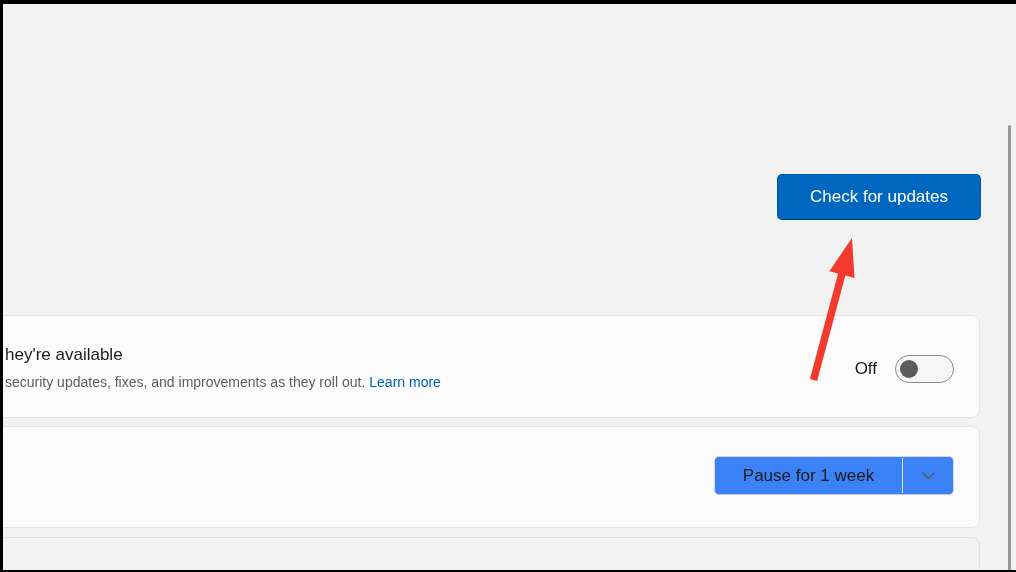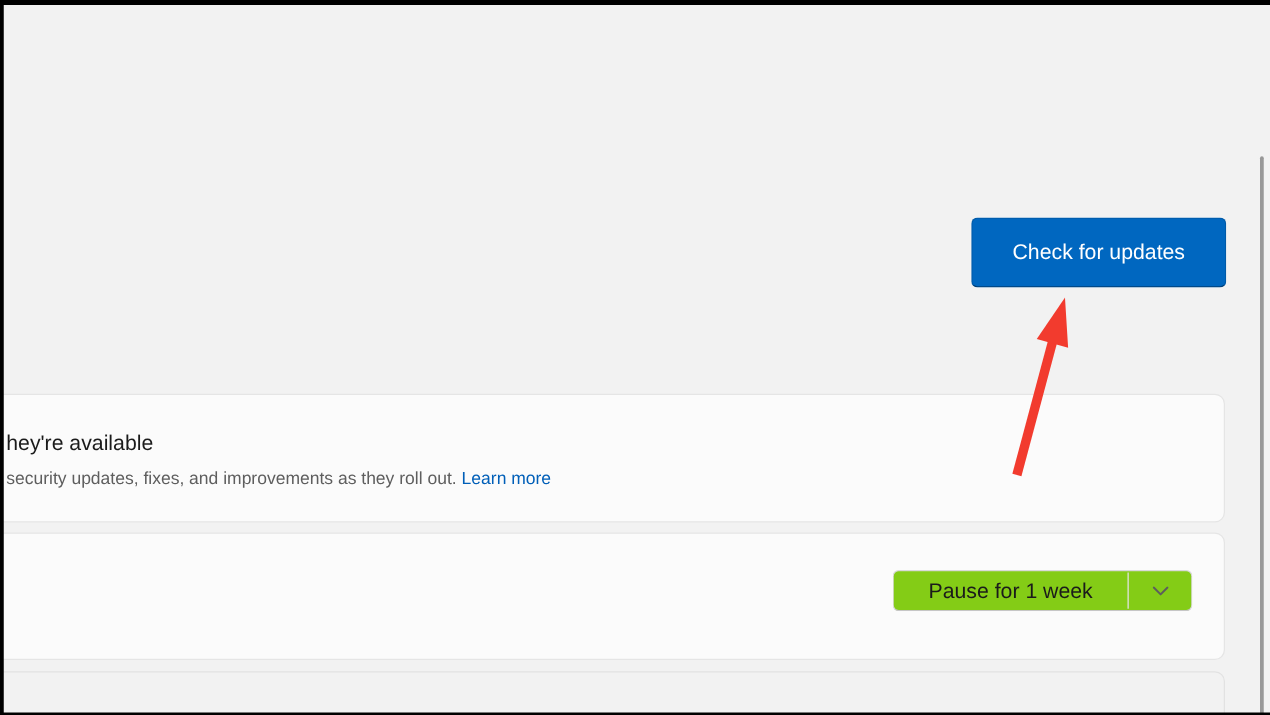--- a/index.html
+++ b/index.html
@@ -10,21 +10,21 @@
     -webkit-font-smoothing:antialiased;
   }
   
   .edge{position:absolute;background:var(--frame-black,#000);z-index:9;}
   .edge-top{left:0;top:0;width:1016px;height:4px;}
   .edge-left{left:0;top:0;width:3px;height:572px;}
   .edge-bottom{left:0;top:570px;width:1016px;height:2px;}
 
   
   .primary-btn{
-    position:absolute;left:777px;top:174px;width:204px;height:56px;
+    position:absolute;left:777px;top:174px;width:204px;height:46px;
     background:var(--accent,#0067c0);color:#fff;font-size:17px;
     font-family:inherit;border:1px solid rgba(0,0,0,.12);
     border-bottom-color:rgba(0,0,0,.38);border-radius:5px;cursor:pointer;
     display:flex;align-items:center;justify-content:center;z-index:3;
   }
 
   
   .card{
     position:absolute;left:-40px;width:1020px;box-sizing:border-box;
     background:var(--card-bg,#fbfbfb);
@@ -54,22 +54,22 @@
     position:relative;width:57px;height:26px;box-sizing:content-box;
     border:1px solid #8b8b8b;border-radius:15px;background:#f6f6f6;cursor:pointer;
   }
   .toggle-knob{
     position:absolute;left:4px;top:4px;width:18px;height:18px;border-radius:50%;
     background:#5b5b5b;
   }
 
   
   .split-btn{
-    position:absolute;right:25px;top:29px;width:240px;height:33px;box-sizing:border-box;
-    background:#84cc16;border:1px solid #d9d9d9;border-bottom-color:#c6c6c6;
+    position:absolute;right:25px;top:29px;width:240px;height:39px;box-sizing:border-box;
+    background:#3b82f6;border:1px solid #d9d9d9;border-bottom-color:#c6c6c6;
     border-radius:5px;display:flex;align-items:stretch;cursor:pointer;
   }
   .split-label{
     flex:1;display:flex;align-items:center;justify-content:center;
     font-size:17px;color:var(--text-primary,#1b1b1b);white-space:nowrap;
   }
   .split-divider{width:1px;background:#e3e3e3;margin:1px 0;}
   .split-chevron{width:50px;display:flex;align-items:center;justify-content:center;}
 
   
@@ -86,20 +86,26 @@
 
 <div class="viewport">
 
   <button class="primary-btn">Check for updates</button>
 
   <div class="card card-1">
     <div class="row-title">hey're available</div>
     <div class="row-desc">
       <span>security updates, fixes, and improvements as they roll out.</span><a class="link">Learn more</a>
     </div>
+    <div class="toggle-group">
+      <span class="toggle-label">Off</span>
+      <div class="toggle">
+        <div class="toggle-knob"></div>
+      </div>
+    </div>
   </div>
 
   <div class="card card-2">
     <div class="split-btn">
       <span class="split-label">Pause for 1 week</span>
       <span class="split-divider"></span>
       <span class="split-chevron">
         <svg width="13" height="8" viewBox="0 0 13 8">
           <polyline points="1,1 6.5,6.5 12,1" fill="none" stroke="#5d5d5d" stroke-width="1.6" stroke-linecap="round" stroke-linejoin="round"></polyline>
         </svg>

